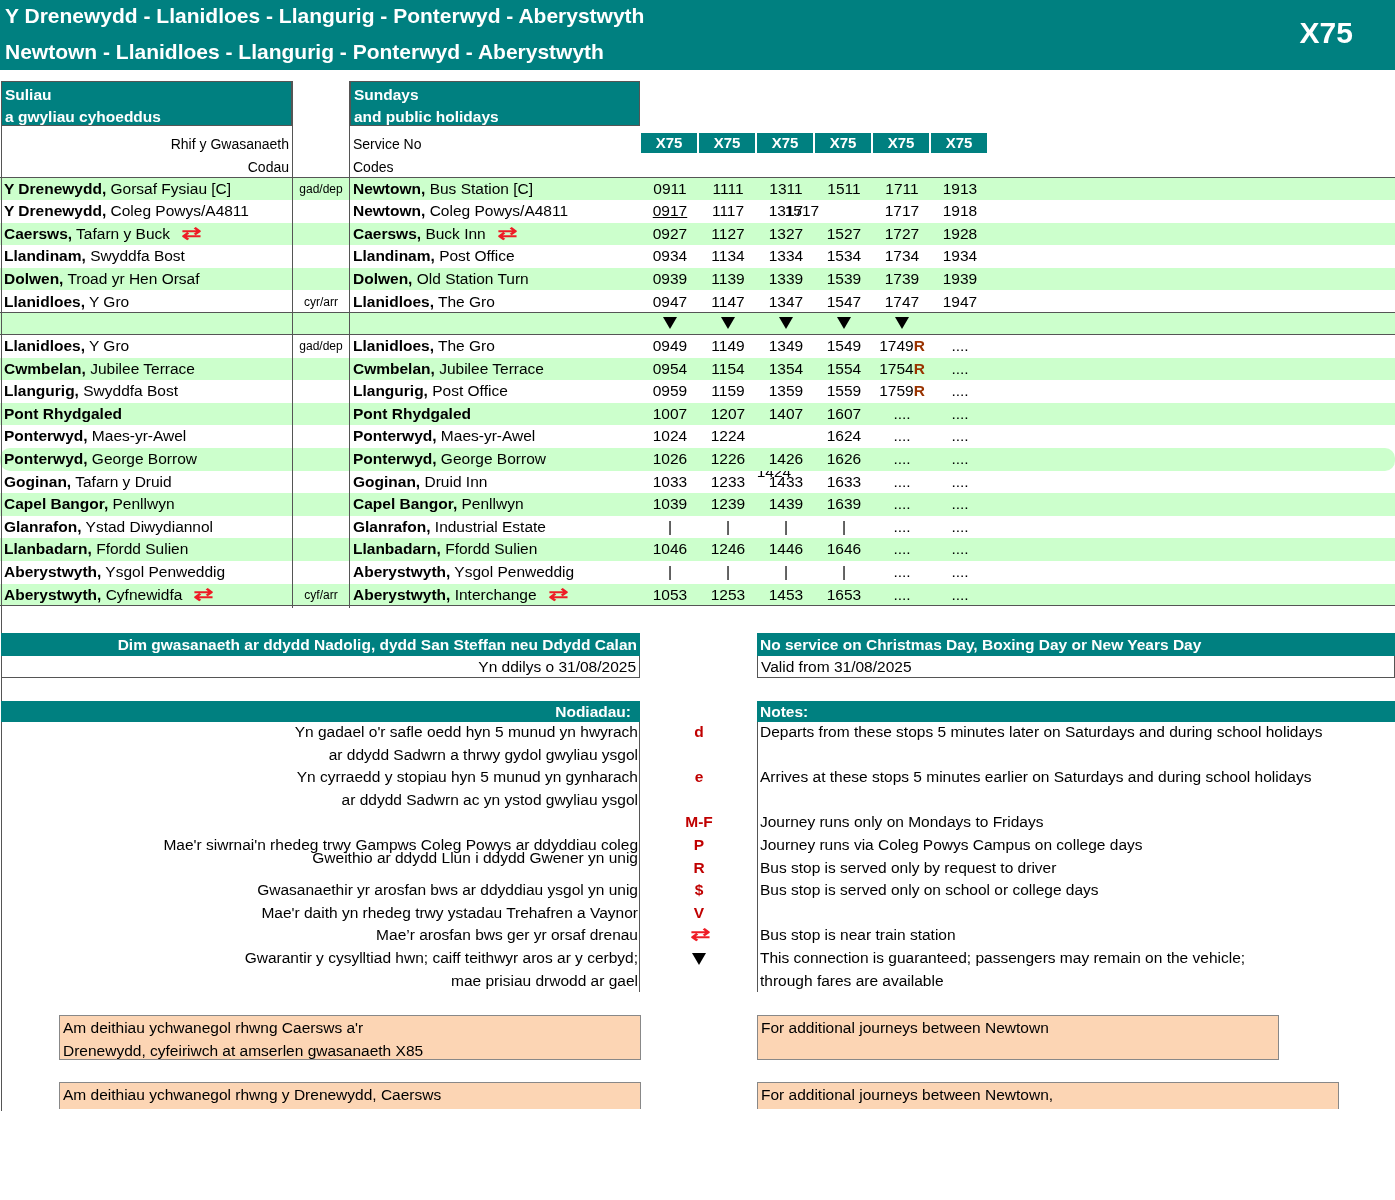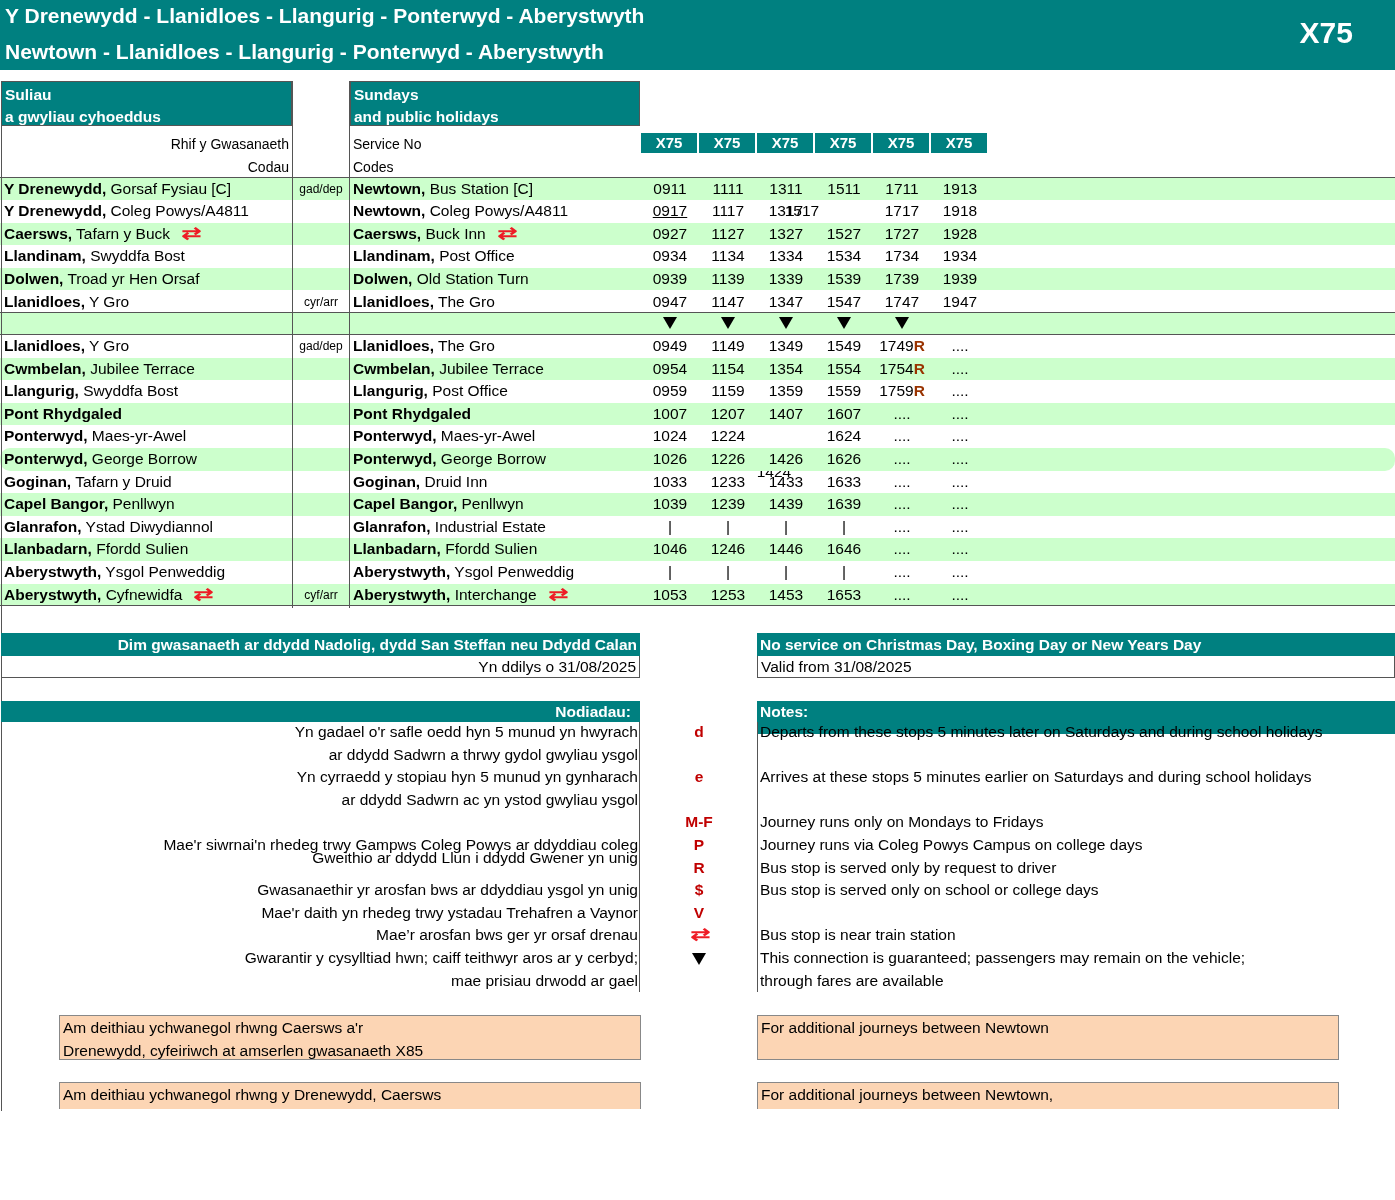--- a/index.html
+++ b/index.html
@@ -278,21 +278,21 @@
 <div class="hline" style="left:0;top:312px;width:1395px;"></div>
 <div class="hline" style="left:0;top:334px;width:1395px;"></div>
 <div class="hline" style="left:0;top:605px;width:1395px;"></div>
 
 <div class="abs teal" style="left:1px;top:633px;width:639px;height:23px;line-height:23px;text-align:right;padding-right:3px;font-weight:bold;">Dim gwasanaeth ar ddydd Nadolig, dydd San Steffan neu Ddydd Calan</div>
 <div class="abs" style="left:1px;top:656px;width:639px;height:22px;line-height:22px;text-align:right;padding-right:3px;border:1px solid #555;border-top:none;">Yn ddilys o 31/08/2025</div>
 <div class="abs teal" style="left:757px;top:633px;width:638px;height:23px;line-height:23px;padding-left:3px;font-weight:bold;">No service on Christmas Day, Boxing Day or New Years Day</div>
 <div class="abs" style="left:757px;top:656px;width:638px;height:22px;line-height:22px;padding-left:3px;border:1px solid #555;border-top:none;">Valid from 31/08/2025</div>
 
 <div class="abs teal" style="left:1px;top:701px;width:639px;height:21px;line-height:22px;text-align:right;padding-right:9px;font-weight:bold;">Nodiadau:</div>
-<div class="abs teal" style="left:757px;top:701px;width:638px;height:33px;line-height:22px;padding-left:3px;font-weight:bold;">Notes:</div>
+<div class="abs teal" style="left:757px;top:701px;width:638px;height:21px;line-height:22px;padding-left:3px;font-weight:bold;">Notes:</div>
 <div class="vline" style="left:639px;top:722px;height:270px;"></div>
 <div class="vline" style="left:757px;top:722px;height:270px;"></div>
 <div id="notes" class="abs" style="left:0;top:721px;width:1395px;height:272px;">
     <div class="noteW" style="top: 0px;">Yn gadael o'r safle oedd hyn 5 munud yn hwyrach</div>
     <div class="noteC" style="top: 0px;">d</div>
     <div class="noteE" style="top: 0px;">Departs from these stops 5 minutes later on Saturdays and during school holidays</div>
     <div class="noteW" style="top: 22.6px;">ar ddydd Sadwrn a thrwy gydol gwyliau ysgol</div>
     <div class="noteC" style="top: 22.6px;"></div>
     <div class="noteE" style="top: 22.6px;"></div>
     <div class="noteW" style="top: 45.2px;">Yn cyrraedd y stopiau hyn 5 munud yn gynharach</div>
@@ -322,21 +322,21 @@
     <div class="noteE" style="top: 226px;">This connection is guaranteed; passengers may remain on the vehicle;</div>
     <div class="noteW" style="top: 248.6px;">mae prisiau drwodd ar gael</div>
     <div class="noteC" style="top: 248.6px;"></div>
     <div class="noteE" style="top: 248.6px;">through fares are available</div>
   </div>
 
 <div class="abs peach" style="left:59px;top:1015px;width:582px;height:45px;">
   <div>Am deithiau ychwanegol rhwng Caersws a'r</div>
   <div>Drenewydd, cyfeiriwch at amserlen gwasanaeth X85</div>
 </div>
-<div class="abs peach" style="left:757px;top:1015px;width:582px;height:45px;">
+<div class="abs peach" style="left:757px;top:1015px;width:522px;height:45px;">
   <div>For additional journeys between Newtown</div>
 </div>
 <div class="abs peach" style="left:59px;top:1082px;width:582px;height:27px;border-bottom:none;">
   <div>Am deithiau ychwanegol rhwng y Drenewydd, Caersws</div>
 </div>
 <div class="abs peach" style="left:757px;top:1082px;width:582px;height:27px;border-bottom:none;">
   <div>For additional journeys between Newtown,</div>
 </div>
 
 </body></html>

